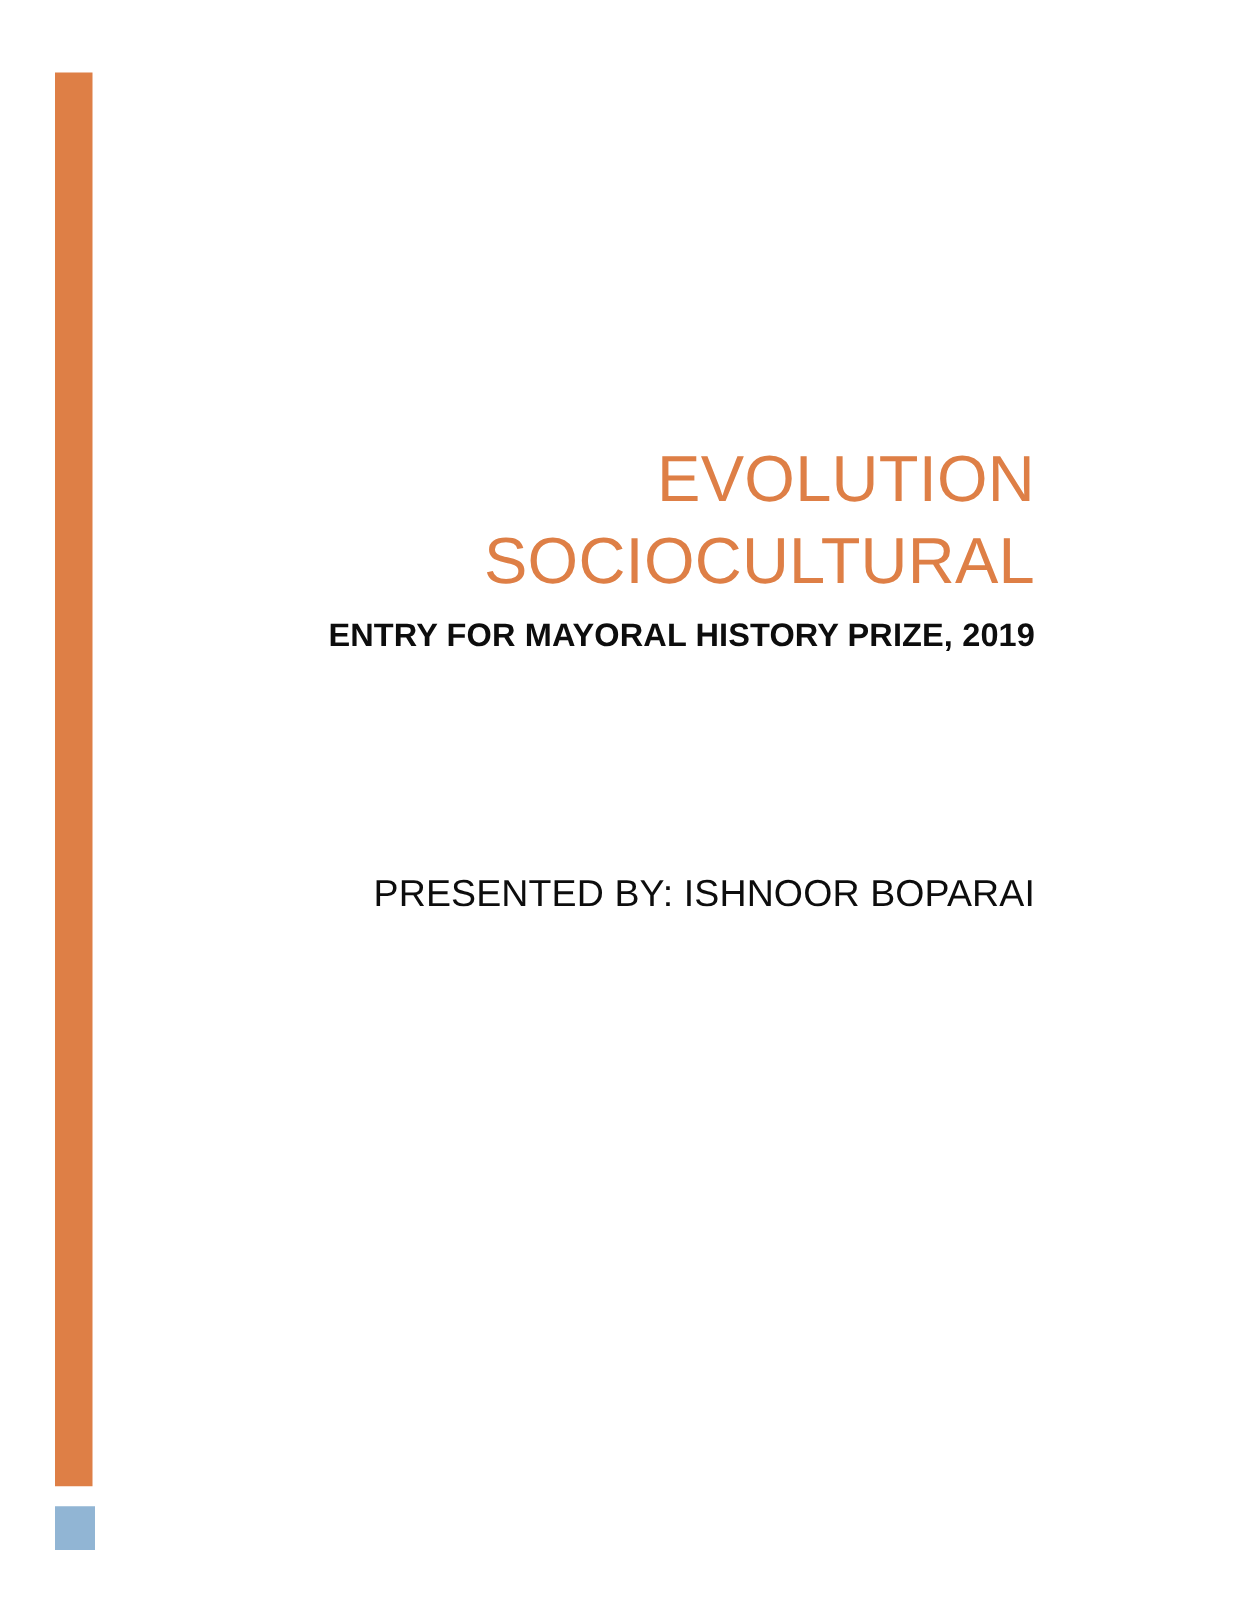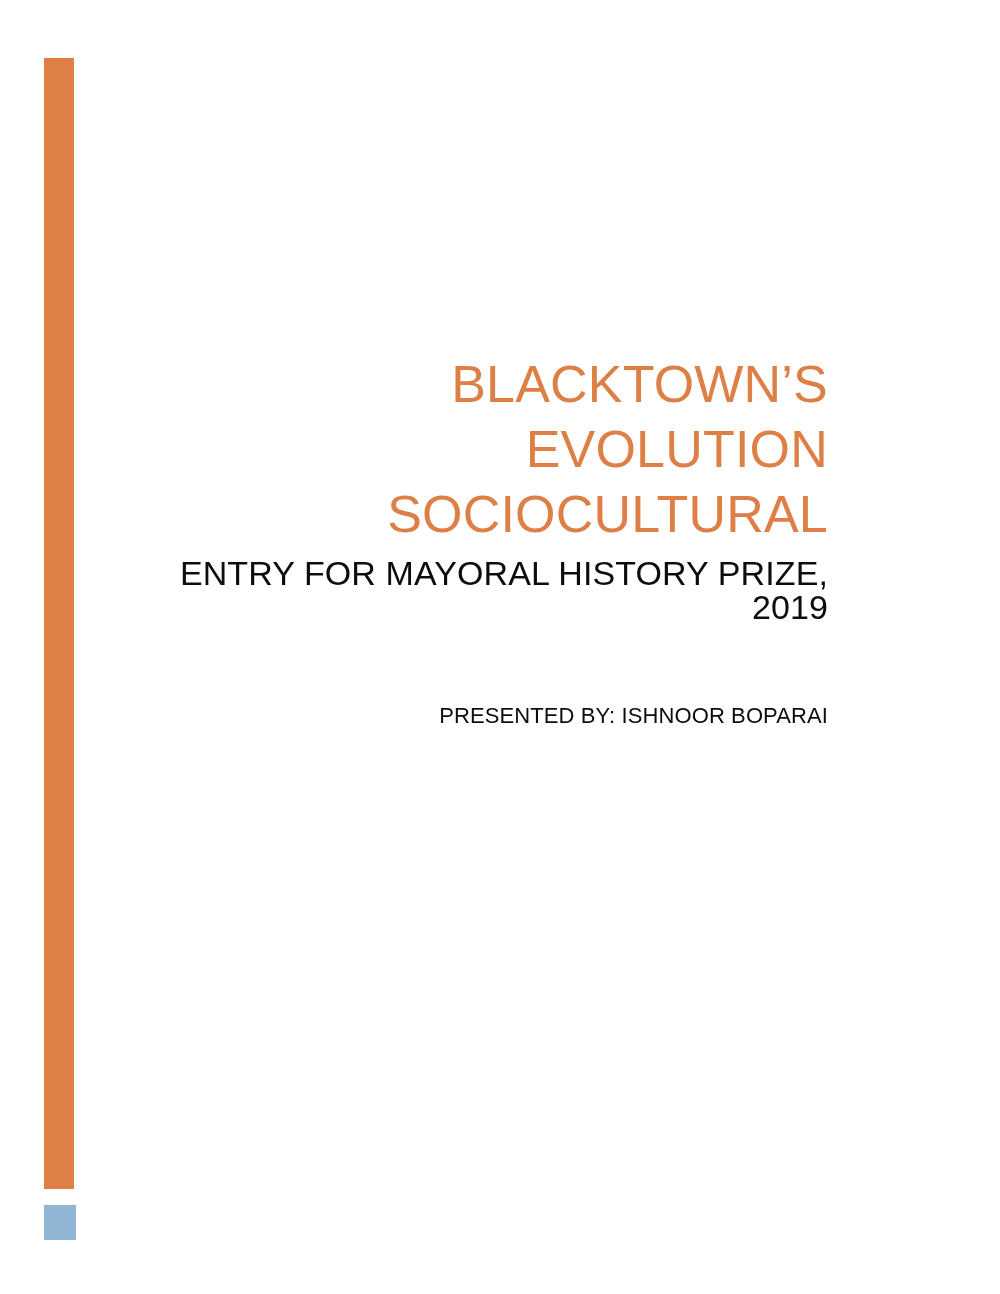--- a/index.html
+++ b/index.html
@@ -51,55 +51,54 @@
     line-height: 65px;
     letter-spacing: 0.2px;
     color: #de7f46;
   }
   .doc-title .title-line {
     display: block;
   }
   .doc-subtitle {
     margin: 0;
     padding-top: 9px;
-    font-weight: normal;
-    font-size: 34px;
+    font-weight: bold;
+    font-size: 26px;
     line-height: 34px;
     letter-spacing: 0.1px;
     color: #0d0d0d;
   }
 
   
   .presenter-block {
     position: absolute;
     left: 150px;
     top: 700px;
     width: 678px;
     text-align: right;
   }
   .presenter-line {
     margin: 0;
-    font-size: 22px;
+    font-size: 30px;
     line-height: 32px;
     letter-spacing: 0.1px;
     color: #0d0d0d;
   }
 </style>
 </head>
 <body>
 
 <div class="page">
 
   <div class="accent-bar"></div>
 
   <div class="accent-square"></div>
 
   <div class="title-block">
     <h1 class="doc-title">
-      <span class="title-line">BLACKTOWN’S</span>
       <span class="title-line">EVOLUTION</span>
       <span class="title-line">SOCIOCULTURAL</span>
     </h1>
     <p class="doc-subtitle">ENTRY FOR MAYORAL HISTORY PRIZE, 2019</p>
   </div>
 
   <div class="presenter-block">
     <p class="presenter-line">PRESENTED BY: ISHNOOR BOPARAI</p>
   </div>
 

